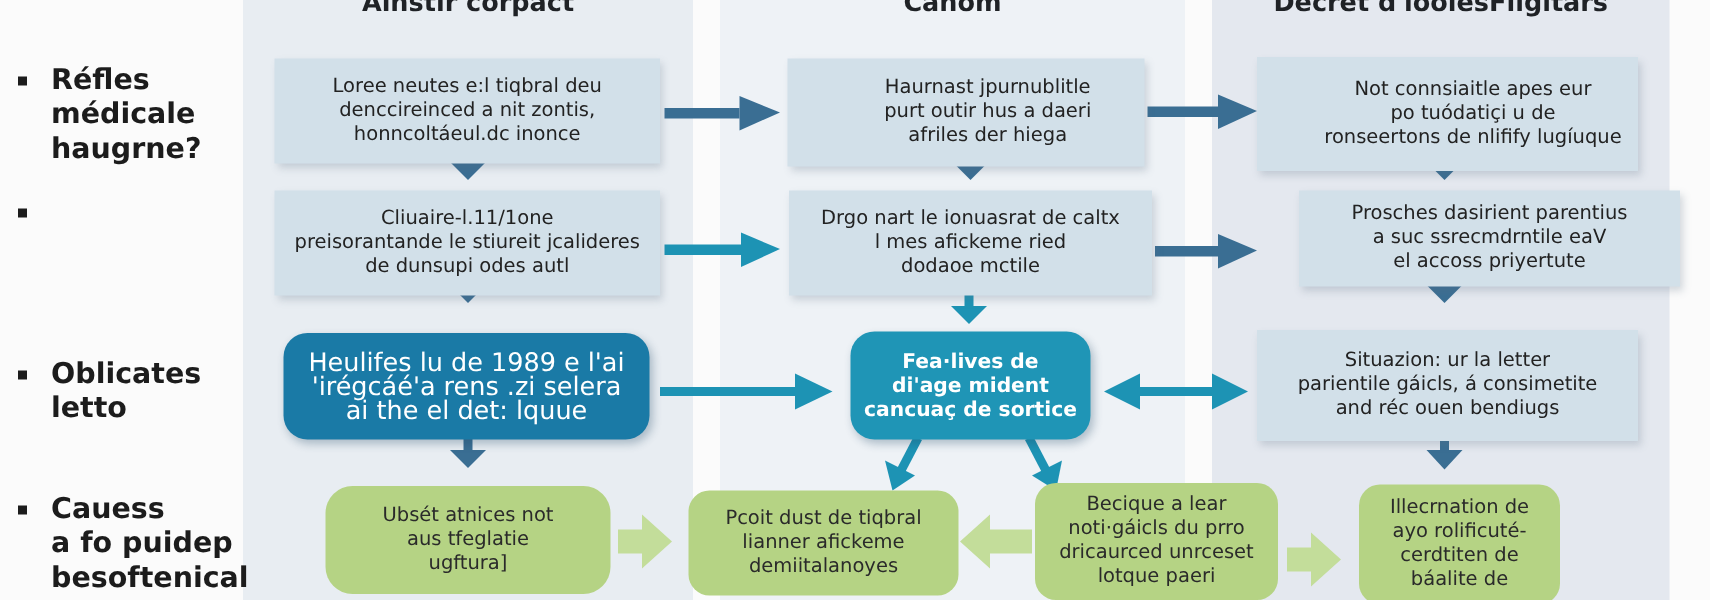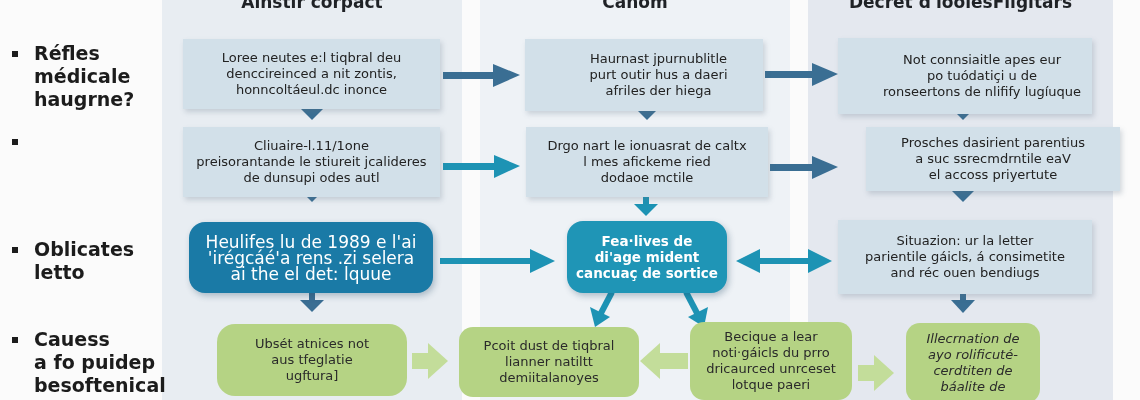--- a/index.html
+++ b/index.html
@@ -138,21 +138,21 @@
 l mes afickeme ried
 dodaoe mctile</span>
 </div>
 <div class="box teal" style="left:567px;top:221px;width:160px;height:72px;">
   <span style="white-space:pre-line;">Fea·lives de
 di'age mident
 cancuaç de sortice</span>
 </div>
 <div class="box green" style="left:459px;top:327px;width:180px;height:70px;">
   <span style="white-space:pre-line;">Pcoit dust de tiqbral
-lianner natiltt
+lianner afickeme
 demiitalanoyes</span>
 </div>
 <div class="box green" style="left:690px;top:322px;width:162px;height:78px;">
   <span style="white-space:pre-line;">Becique a lear
 noti·gáicls du prro
 dricaurced unrceset
 lotque paeri</span>
 </div>
 
 <div class="box grey" style="left:838px;top:38px;width:254px;height:76px;padding-left:42px;">
@@ -164,17 +164,17 @@
   <span style="white-space:pre-line;">Prosches dasirient parentius
 a suc ssrecmdrntile eaV
 el accoss priyertute</span>
 </div>
 <div class="box grey" style="left:838px;top:220px;width:254px;height:74px;">
   <span style="white-space:pre-line;">Situazion: ur la letter
 parientile gáicls, á consimetite
 and réc ouen bendiugs</span>
 </div>
 <div class="box green" style="left:906px;top:323px;width:134px;height:80px;">
-  <span style="white-space:pre-line;font-style:italic;">Illecrnation de
+  <span style="white-space:pre-line;">Illecrnation de
 ayo rolificuté-
 cerdtiten de
 báalite de</span>
 </div>
 
 </body></html>

